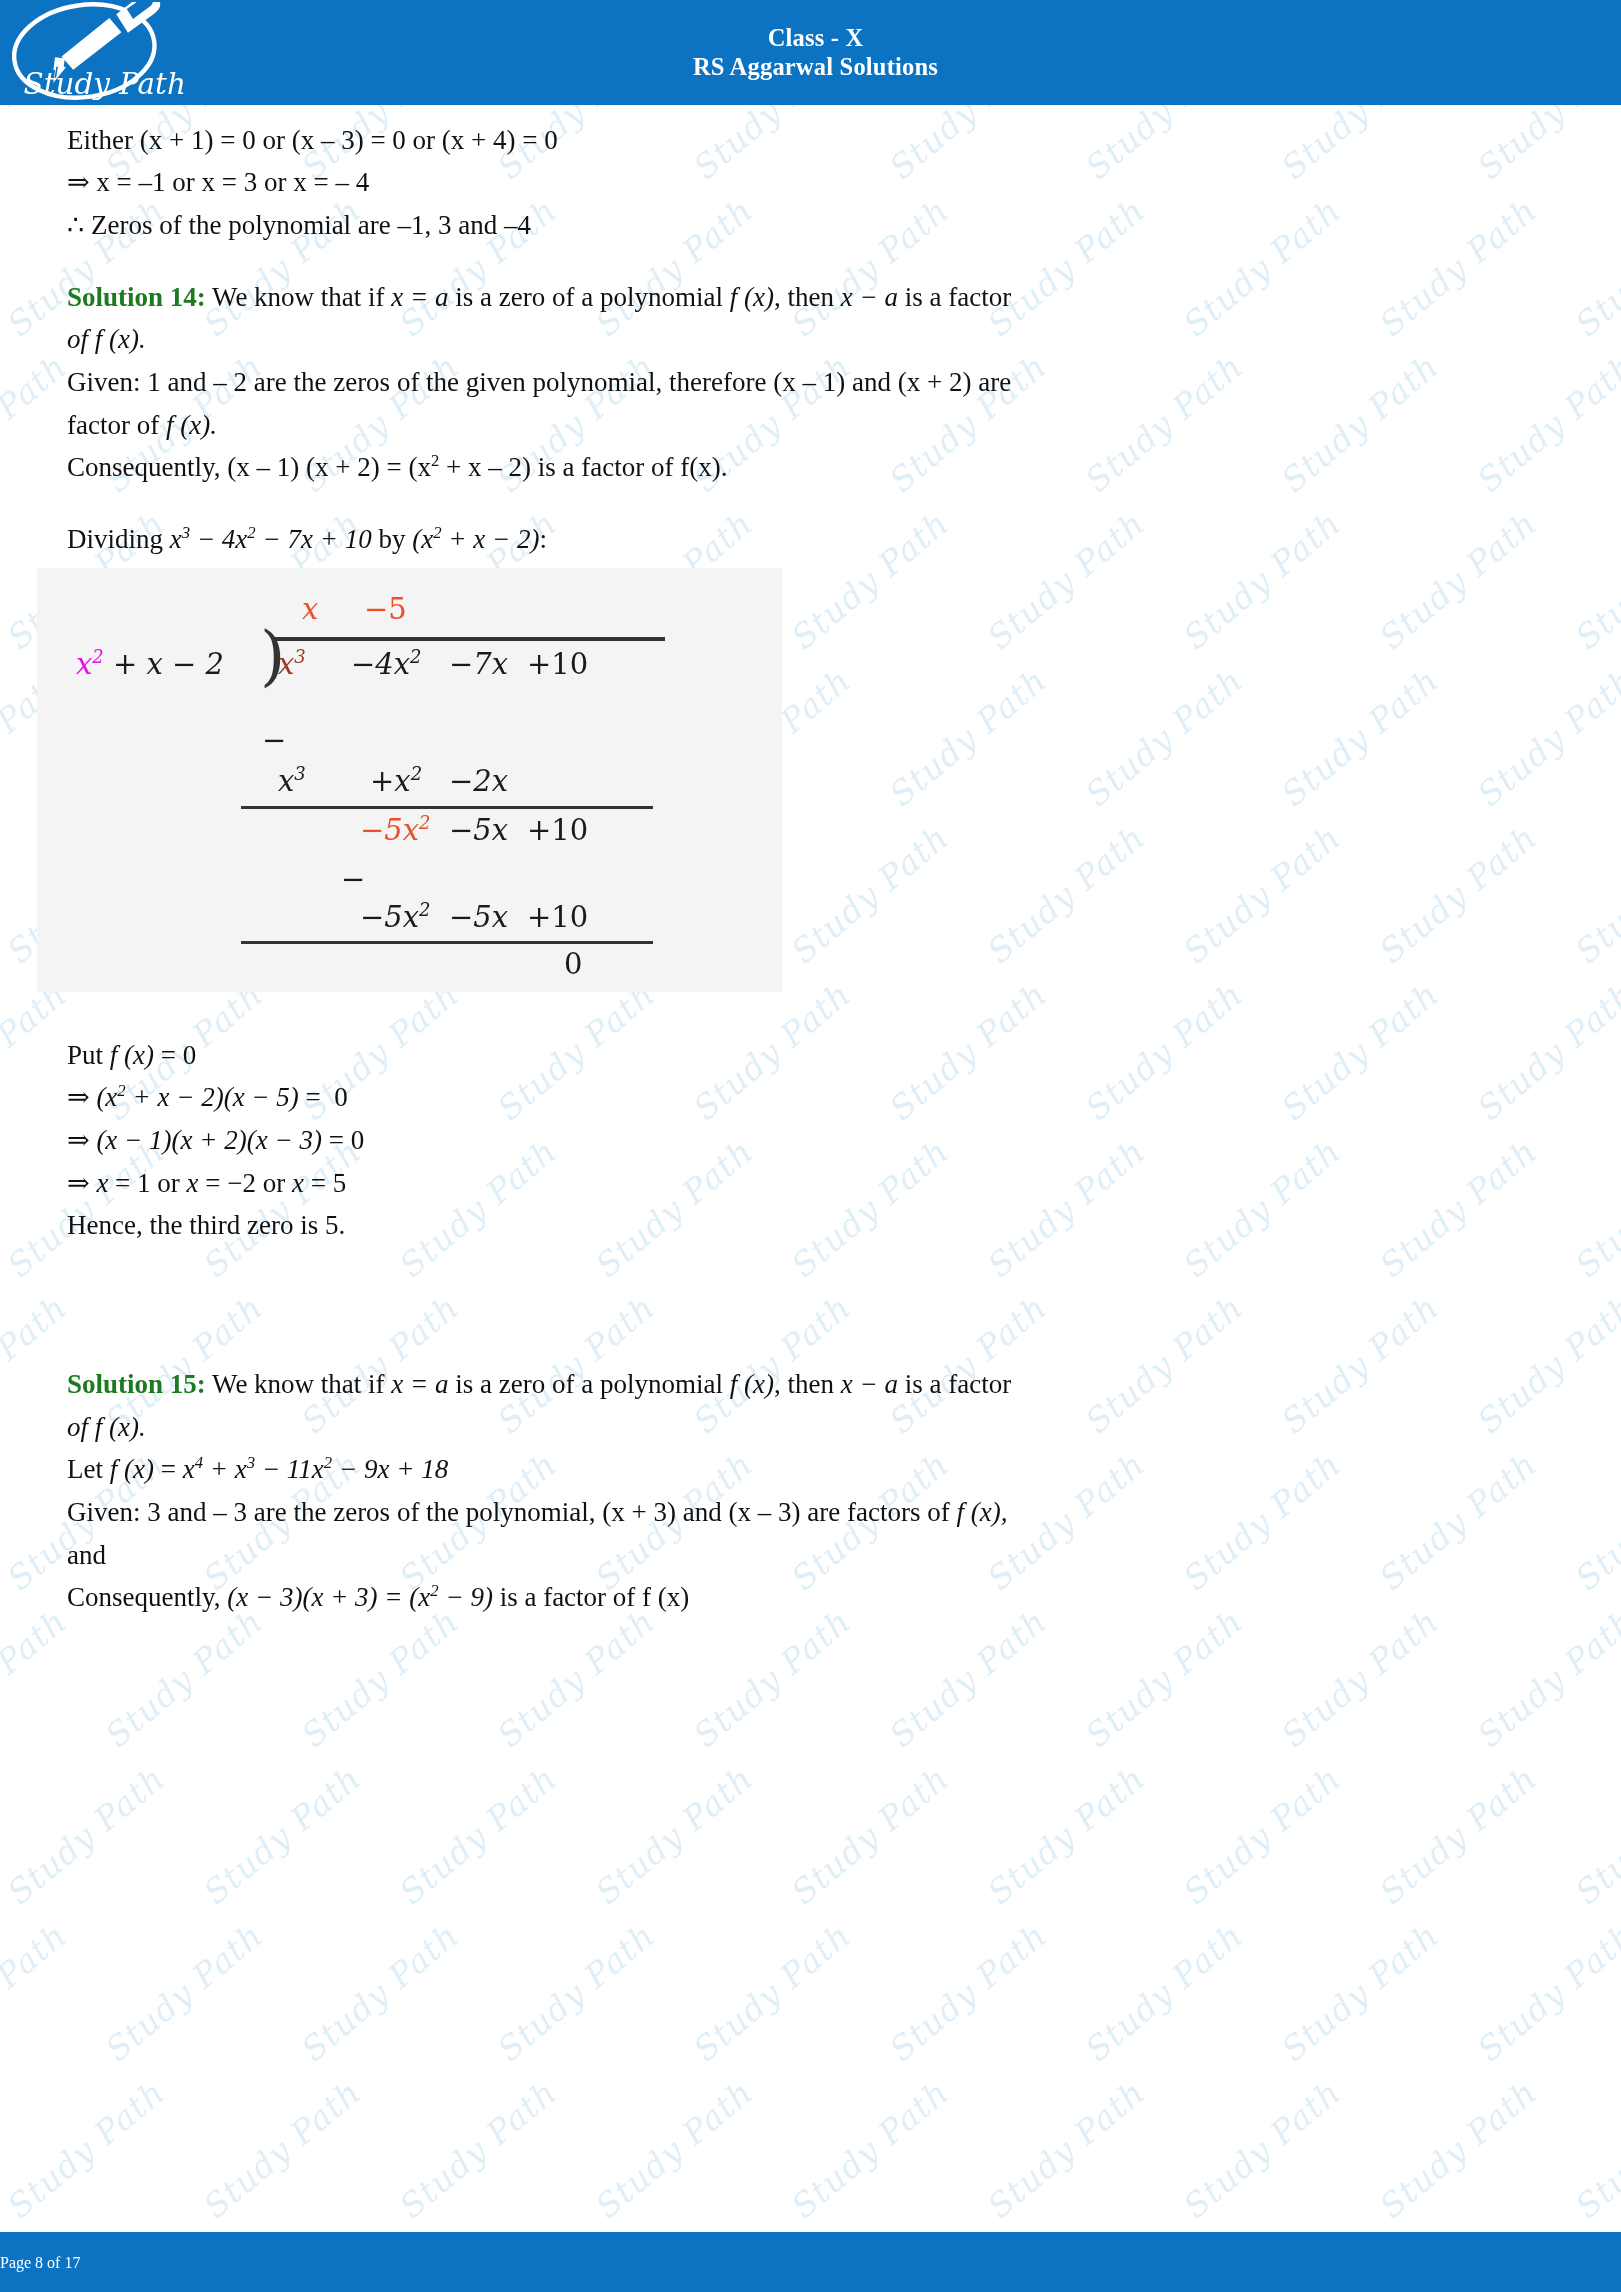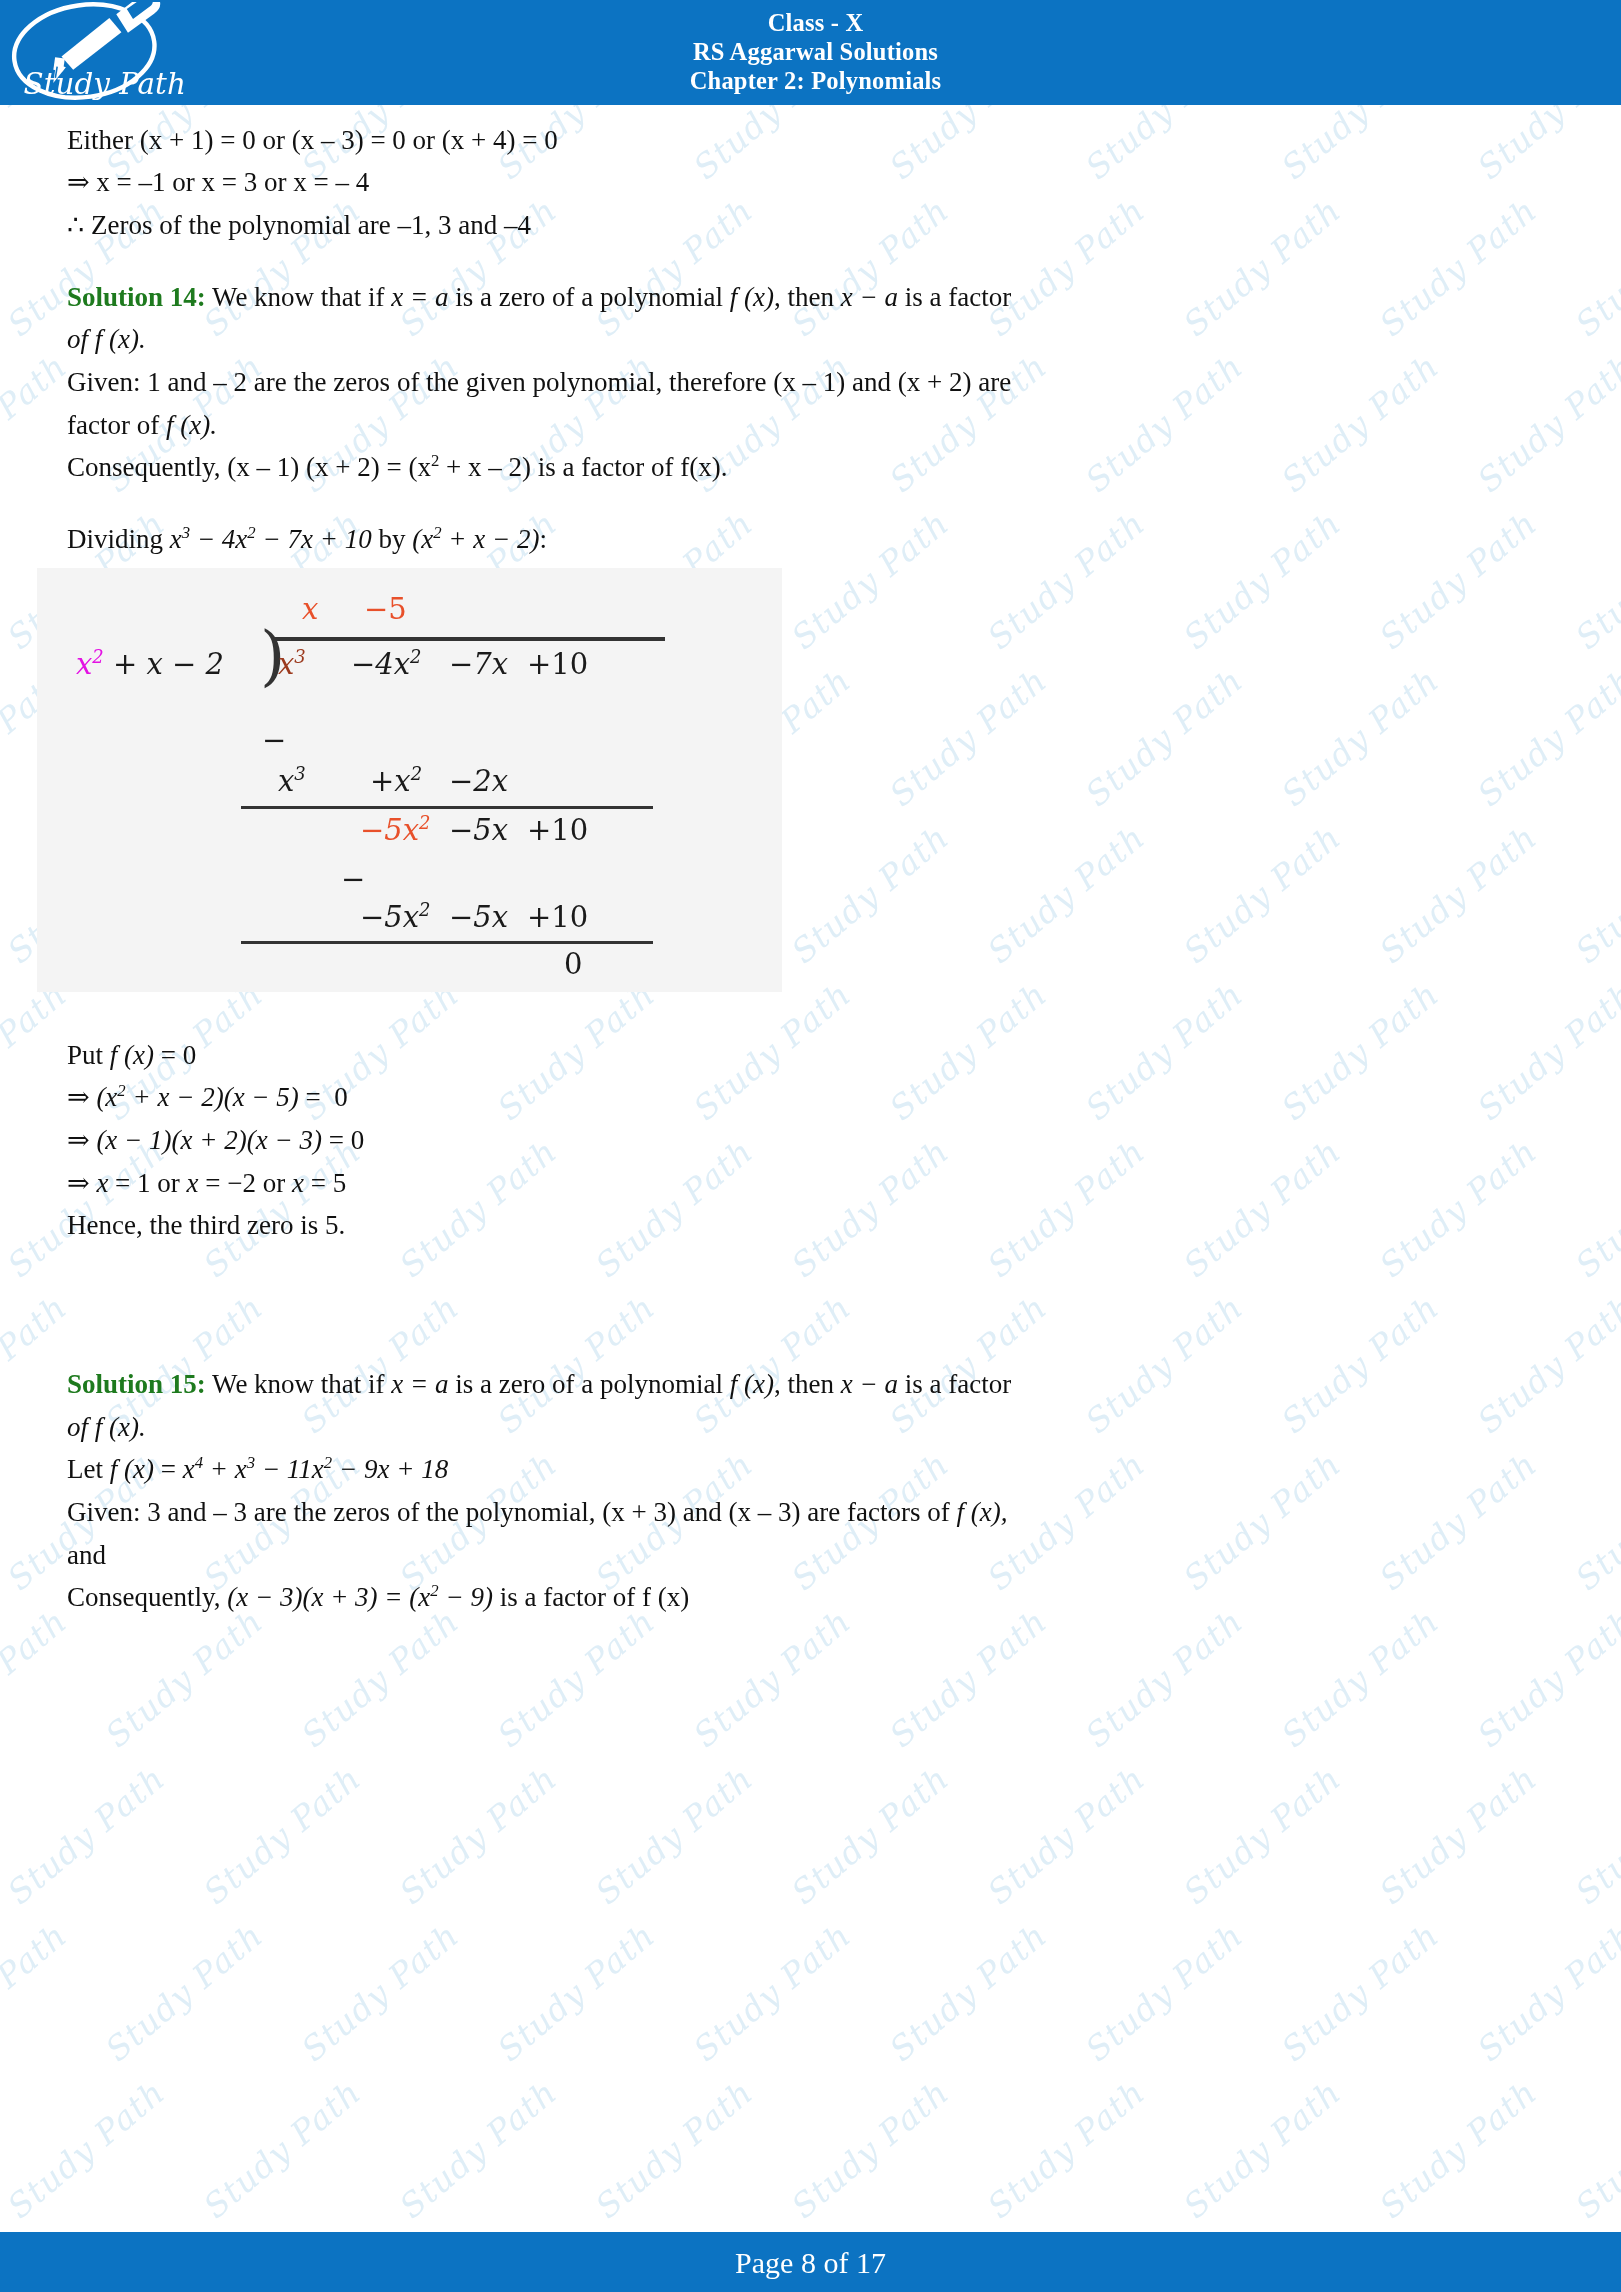--- a/index.html
+++ b/index.html
@@ -121,22 +121,22 @@
   #page-footer {
     position: absolute;
     z-index: 3;
     left: 0; bottom: 0;
     width: 1621px;
     height: 61px;
     background: #0c73c2;
     color: #ffffff;
     display: flex;
     align-items: center;
-    justify-content: center;
-    font-size: 30px;
+    justify-content: flex-start;
+    font-size: 16px;
     font-family: "Liberation Serif", "DejaVu Serif", serif;
   }
 </style>
 </head>
 <body>
 
 <div id="watermark">
     <span class="wm" style="left: 0px; top: 0px; color: rgb(223, 238, 247);">Study Path</span>
     <span class="wm" style="left: 196px; top: 0px; color: rgb(223, 238, 247);">Study Path</span>
     <span class="wm" style="left: 392px; top: 0px; color: rgb(223, 238, 247);">Study Path</span>
@@ -294,21 +294,20 @@
         <path d="M126 25 L158 16 Q170 14 172 25 Q174 36 162 39 L130 47 Z" fill="#ffffff"></path>
         <path d="M138 24 L160 19 Q166 18 166 24 Q166 30 159 31 L140 36 Z" fill="#0c73c2"></path>
         <line x1="50" y1="52" x2="44" y2="62" stroke="#0c73c2" stroke-width="1.6"></line>
       </g>
       <text x="20" y="94" fill="#ffffff" font-size="30" font-family="DejaVu Serif, Liberation Serif, serif" font-style="italic">Study Path</text>
     </svg>
   </div>
   <div id="header-titles">
     <div class="h-line">Class - X</div>
     <div class="h-line">RS Aggarwal Solutions</div>
-    <div class="h-line">Chapter 2: Polynomials</div>
   </div>
 </div>
 
 <div id="content">
 
   <div class="line">Either (x + 1) = 0 or (x – 3) = 0 or (x + 4) = 0</div>
   <div class="line">⇒ x = –1 or x = 3 or x = – 4</div>
   <div class="line">∴ Zeros of the polynomial are –1, 3 and –4</div>
 
   <div class="gap-md"></div>

